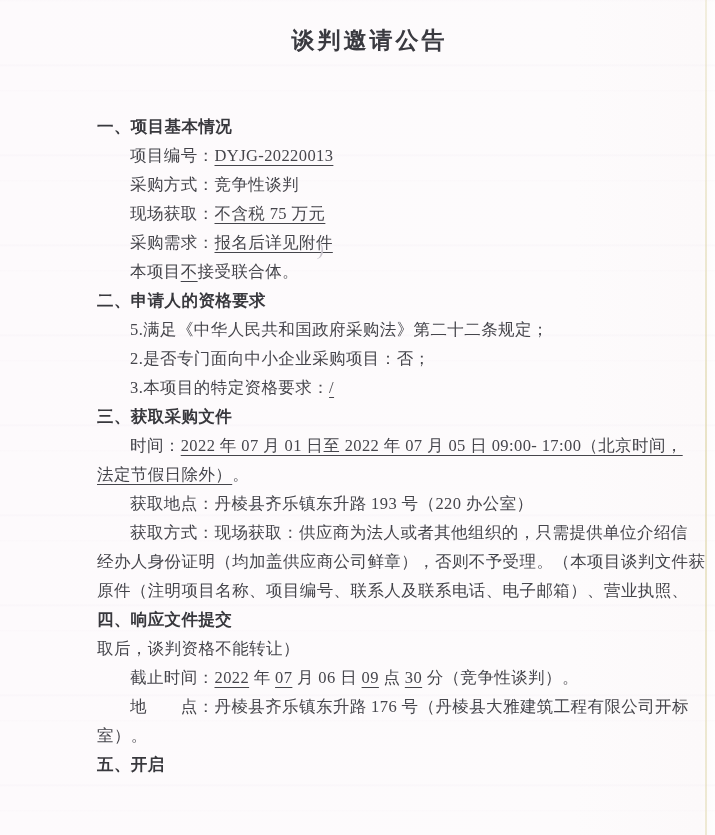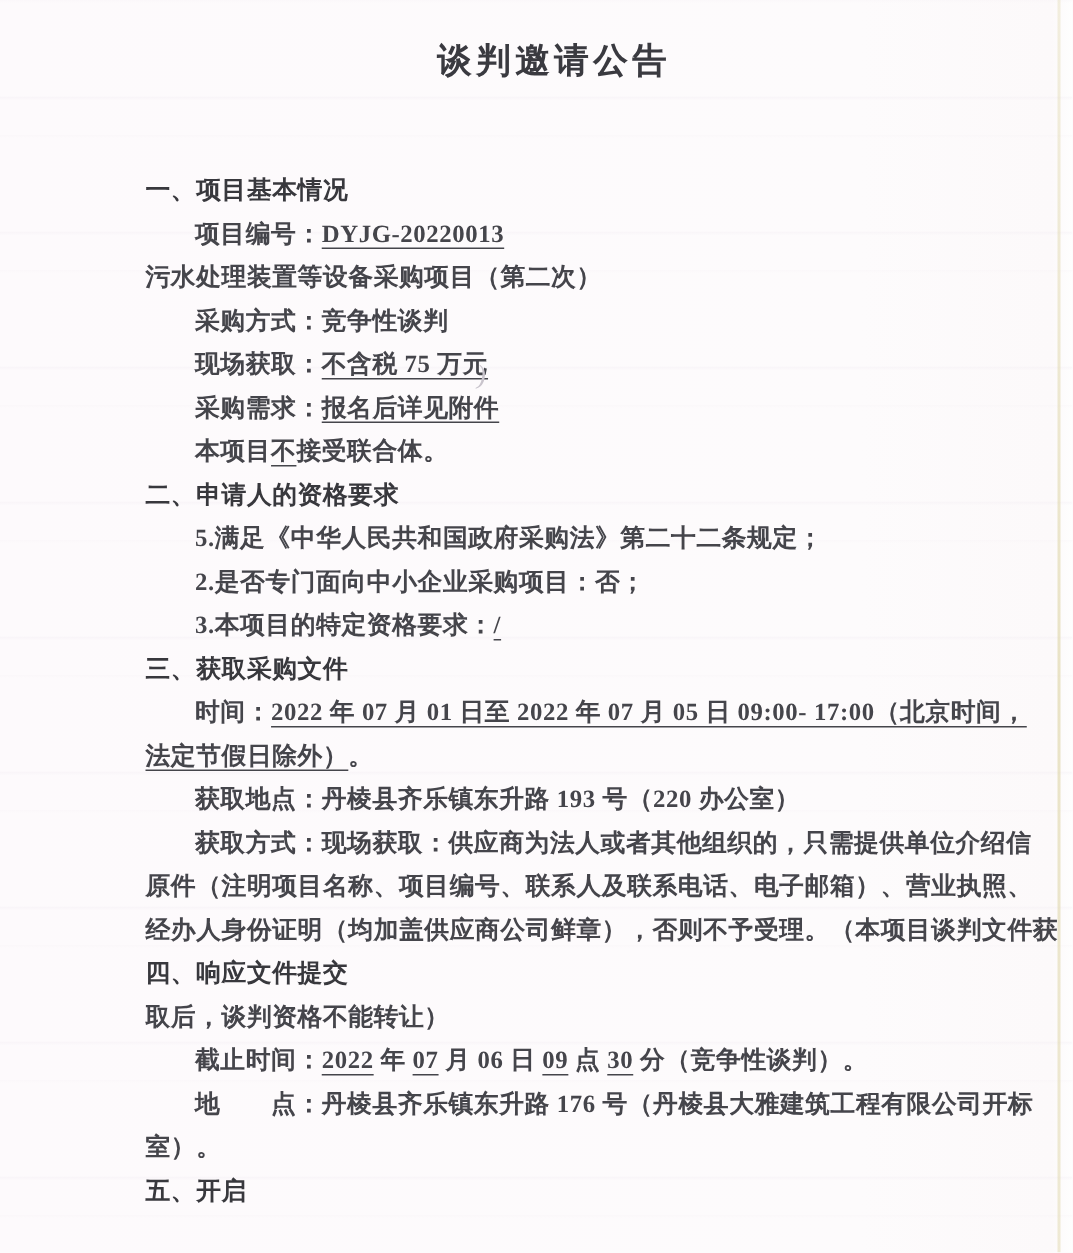--- a/index.html
+++ b/index.html
@@ -40,21 +40,20 @@
     top: 112px;
     width: 548px;
     font-size: 16.5px;
     line-height: 29px;
     letter-spacing: 0.4px;
     color: #45454b;
   }
   .line {
     height: 29px;
     white-space: nowrap;
-    font-weight: bold;
   }
   .line.indent {
     padding-left: 33px;
   }
   .line.heading {
     font-family: Liberation Serif, serif;
     font-weight: 700;
     color: #38383d;
   }
   .u {
@@ -83,36 +82,35 @@
   }
 </style>
 </head>
 <body>
 
 <div class="page">
   <h1 class="title">谈判邀请公告</h1>
   <div class="doc-body" id="doc-body">
       <div class="line heading"><span>一、项目基本情况</span></div>
       <div class="line indent"><span>项目编号：</span><span class="u">DYJG-20220013</span></div>
-      <div class="line"><span>污水处理装置等设备采购项目（第二次）</span></div>
       <div class="line indent"><span>采购方式：竞争性谈判</span></div>
       <div class="line indent"><span>现场获取：</span><span class="u">不含税 75 万元</span></div>
       <div class="line indent"><span>采购需求：</span><span class="u">报名后详见附件</span></div>
       <div class="line indent"><span>本项目</span><span class="u">不</span><span>接受联合体。</span></div>
       <div class="line heading"><span>二、申请人的资格要求</span></div>
       <div class="line indent"><span>5.满足《中华人民共和国政府采购法》第二十二条规定；</span></div>
       <div class="line indent"><span>2.是否专门面向中小企业采购项目：否；</span></div>
       <div class="line indent"><span>3.本项目的特定资格要求：</span><span class="u">/</span></div>
       <div class="line heading"><span>三、获取采购文件</span></div>
       <div class="line indent"><span>时间：</span><span class="u">2022 年 07 月 01 日至 2022 年 07 月 05 日 09:00- 17:00（北京时间，</span></div>
       <div class="line"><span class="u">法定节假日除外）</span><span>。</span></div>
       <div class="line indent"><span>获取地点：丹棱县齐乐镇东升路 193 号（220 办公室）</span></div>
       <div class="line indent"><span>获取方式：现场获取：供应商为法人或者其他组织的，只需提供单位介绍信</span></div>
+      <div class="line"><span>经办人身份证明（均加盖供应商公司鲜章），否则不予受理。（本项目谈判文件获</span></div>
       <div class="line"><span>原件（注明项目名称、项目编号、联系人及联系电话、电子邮箱）、营业执照、</span></div>
-      <div class="line"><span>经办人身份证明（均加盖供应商公司鲜章），否则不予受理。（本项目谈判文件获</span></div>
       <div class="line heading"><span>四、响应文件提交</span></div>
       <div class="line"><span>取后，谈判资格不能转让）</span></div>
       <div class="line indent"><span>截止时间：</span><span class="u">2022</span><span> 年 </span><span class="u">07</span><span> 月 06 日 </span><span class="u">09</span><span> 点 </span><span class="u">30</span><span> 分（竞争性谈判）。</span></div>
       <div class="line indent"><span>地　　点：丹棱县齐乐镇东升路 176 号（丹棱县大雅建筑工程有限公司开标</span></div>
       <div class="line"><span>室）。</span></div>
       <div class="line heading"><span>五、开启</span></div>
     </div>
   <span class="artifact">)</span>
   <div class="page-edge-line"></div>
 </div>

